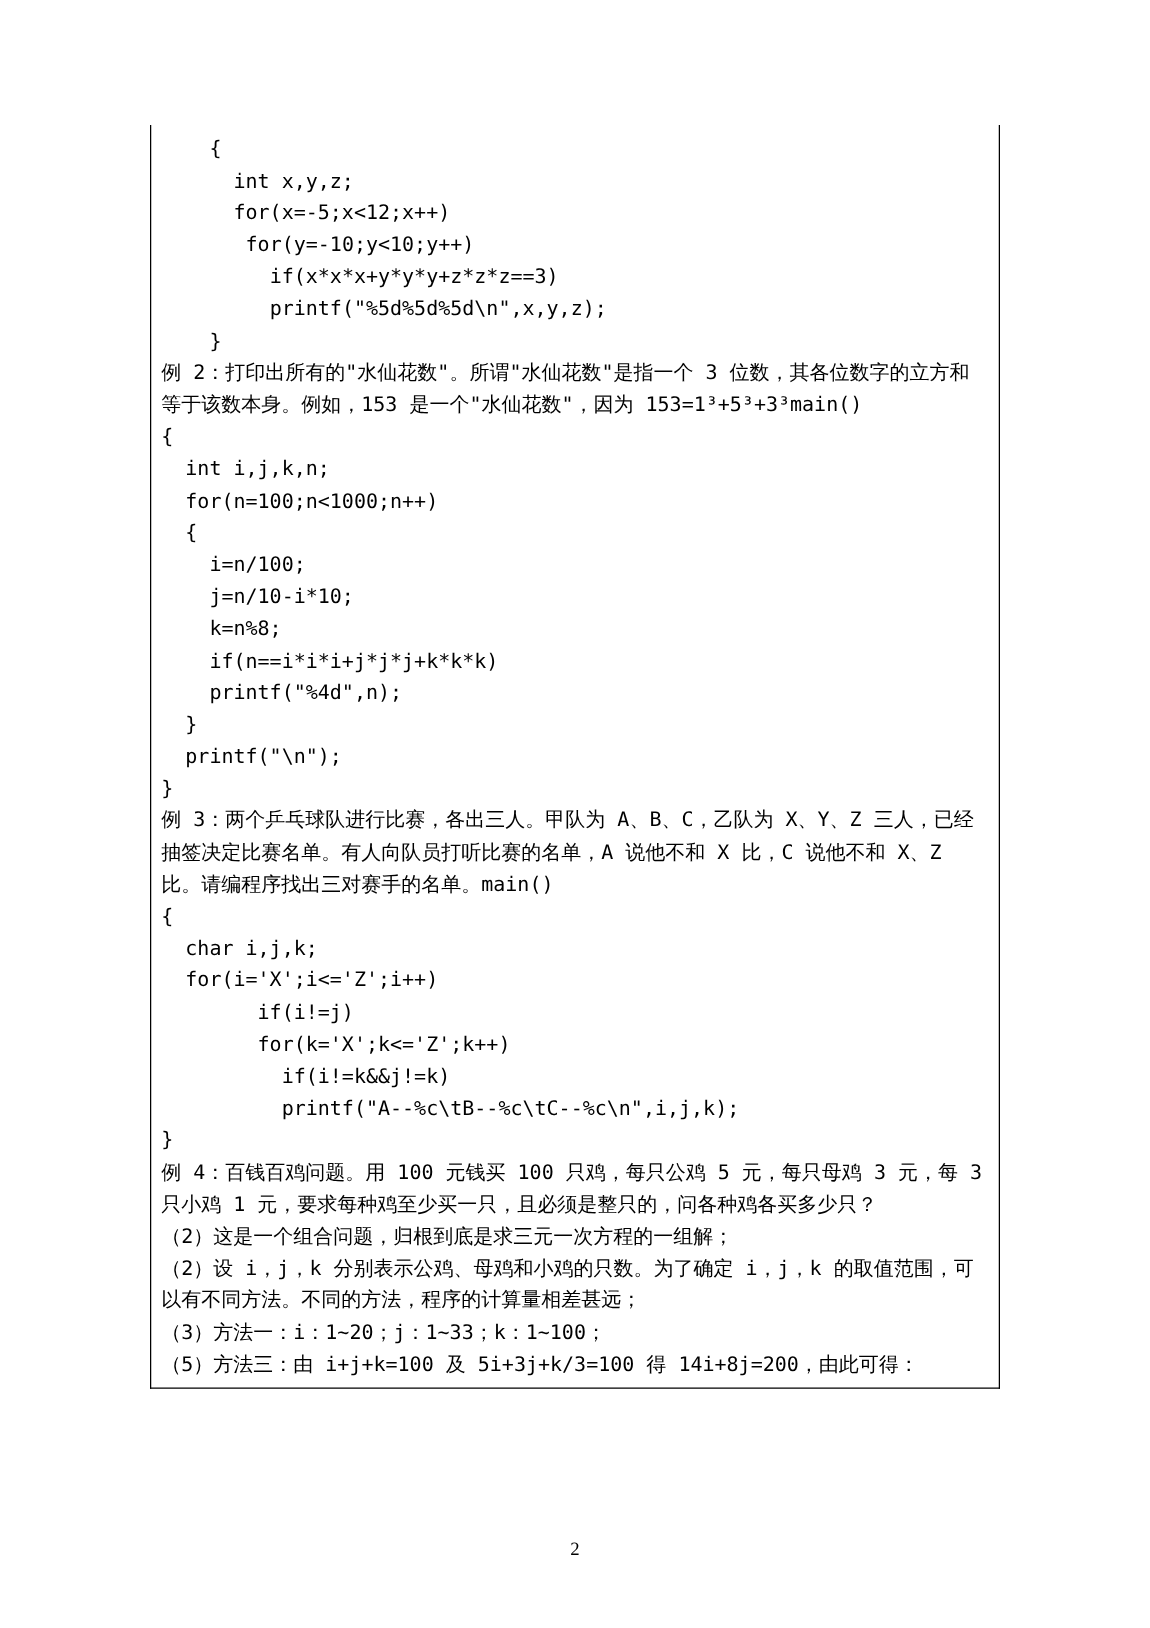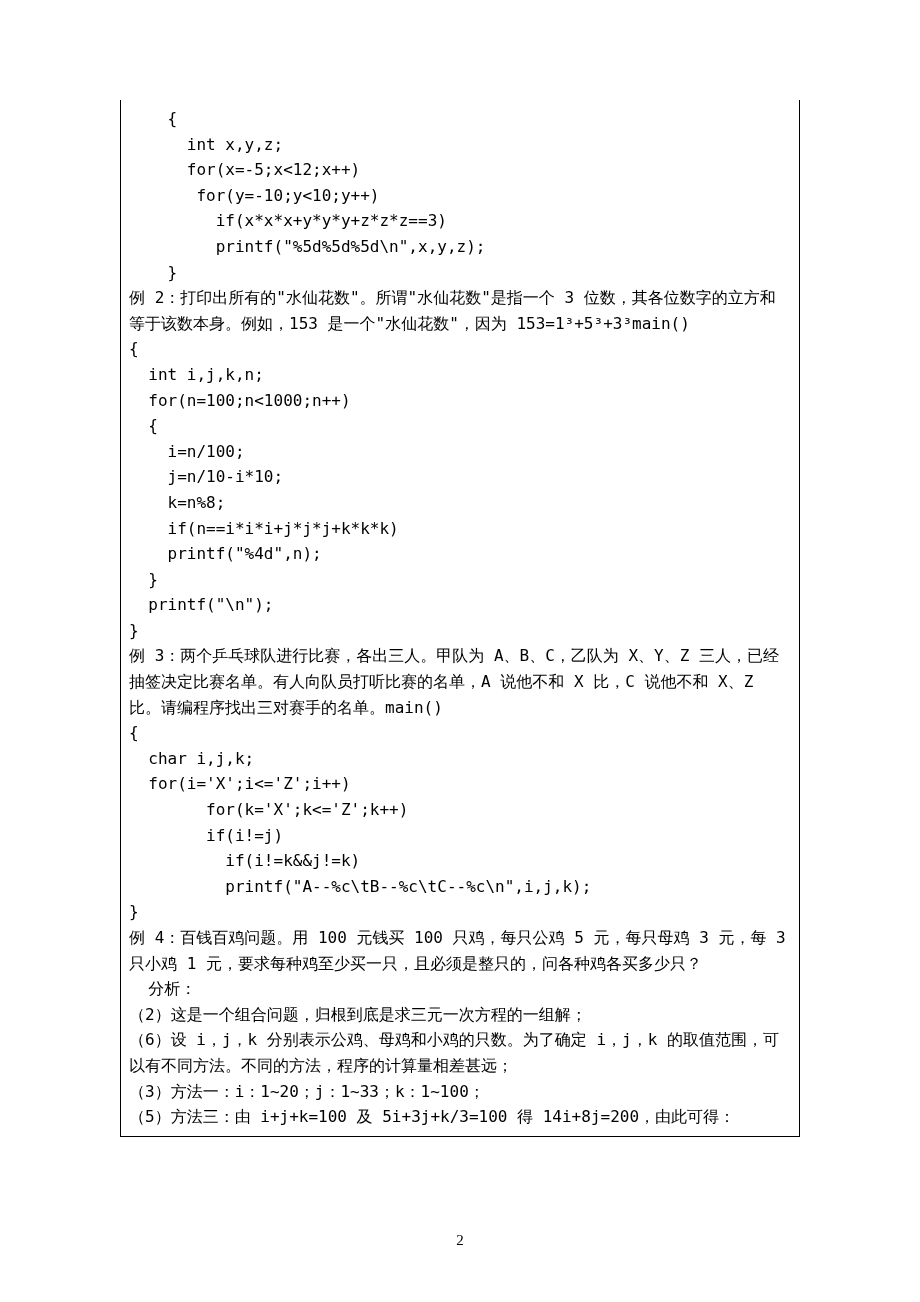--- a/index.html
+++ b/index.html
@@ -63,26 +63,25 @@
     <div class="line code">    k=n%8;</div>
     <div class="line code">    if(n==i*i*i+j*j*j+k*k*k)</div>
     <div class="line code">    printf("%4d",n);</div>
     <div class="line code">  }</div>
     <div class="line code">  printf("\n");</div>
     <div class="line code">}</div>
     <div class="line">例 3：两个乒乓球队进行比赛，各出三人。甲队为 A、B、C，乙队为 X、Y、Z 三人，已经抽签决定比赛名单。有人向队员打听比赛的名单，A 说他不和 X 比，C 说他不和 X、Z 比。请编程序找出三对赛手的名单。main()</div>
     <div class="line code">{</div>
     <div class="line code">  char i,j,k;</div>
     <div class="line code">  for(i='X';i&lt;='Z';i++)</div>
+    <div class="line code">        if(i!=j)</div>
     <div class="line code">        for(k='X';k&lt;='Z';k++)</div>
-    <div class="line code">        if(i!=j)</div>
     <div class="line code">          if(i!=k&amp;&amp;j!=k)</div>
     <div class="line code">          printf("A--%c\tB--%c\tC--%c\n",i,j,k);</div>
     <div class="line code">}</div>
     <div class="line">例 4：百钱百鸡问题。用 100 元钱买 100 只鸡，每只公鸡 5 元，每只母鸡 3 元，每 3 只小鸡 1 元，要求每种鸡至少买一只，且必须是整只的，问各种鸡各买多少只？</div>
-    <div class="line">  分析：</div>
     <div class="line">（2）这是一个组合问题，归根到底是求三元一次方程的一组解；</div>
-    <div class="line">（6）设 i，j，k 分别表示公鸡、母鸡和小鸡的只数。为了确定 i，j，k 的取值范围，可以有不同方法。不同的方法，程序的计算量相差甚远；</div>
+    <div class="line">（2）设 i，j，k 分别表示公鸡、母鸡和小鸡的只数。为了确定 i，j，k 的取值范围，可以有不同方法。不同的方法，程序的计算量相差甚远；</div>
     <div class="line">（3）方法一：i：1~20；j：1~33；k：1~100；</div>
     <div class="line">（5）方法三：由 i+j+k=100 及 5i+3j+k/3=100 得 14i+8j=200，由此可得：</div>
   </div>
   <div class="page-number">2</div>
 </div>
 
 </body></html>

